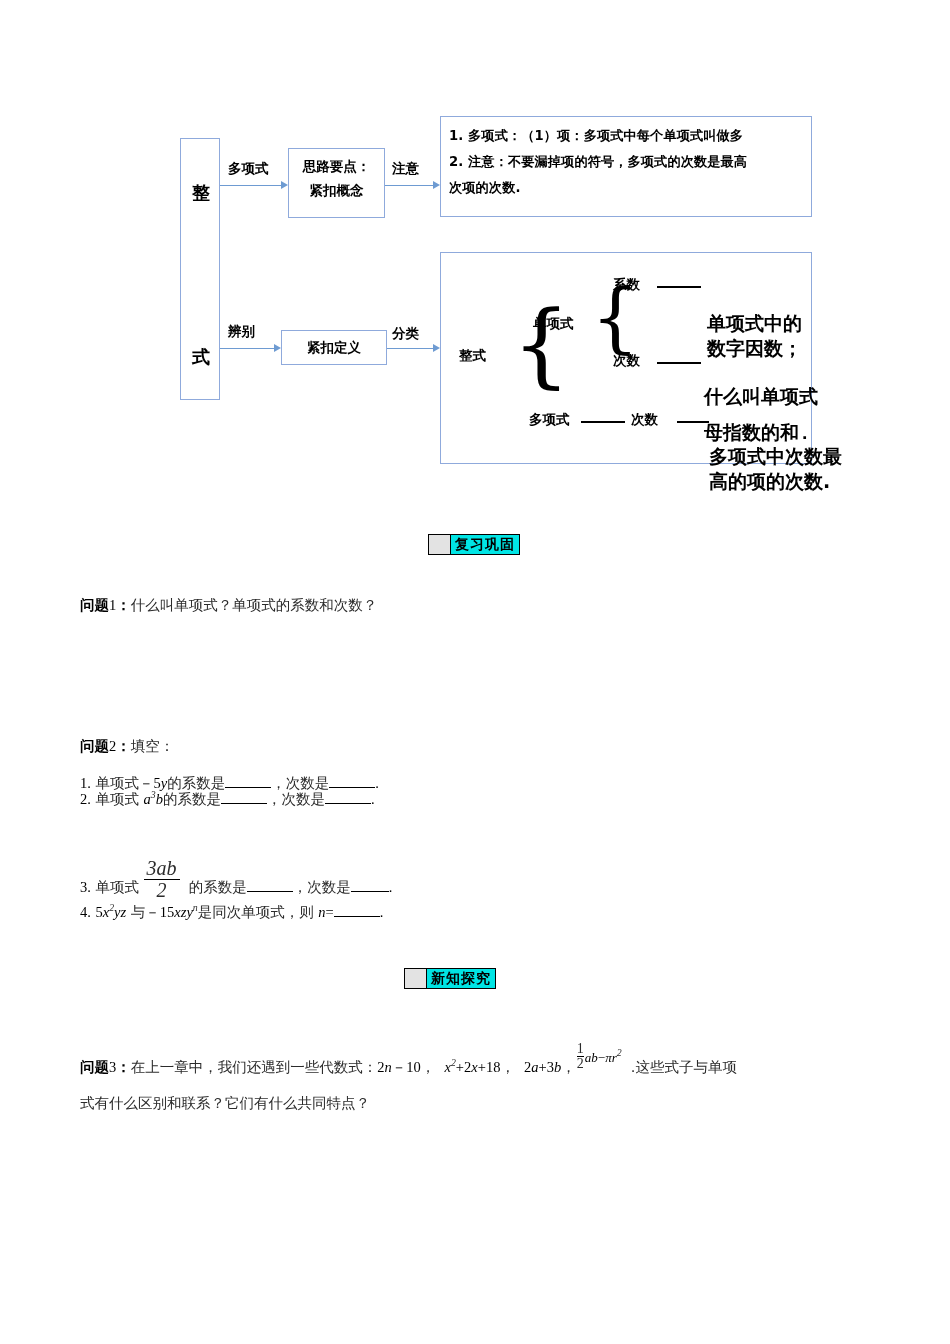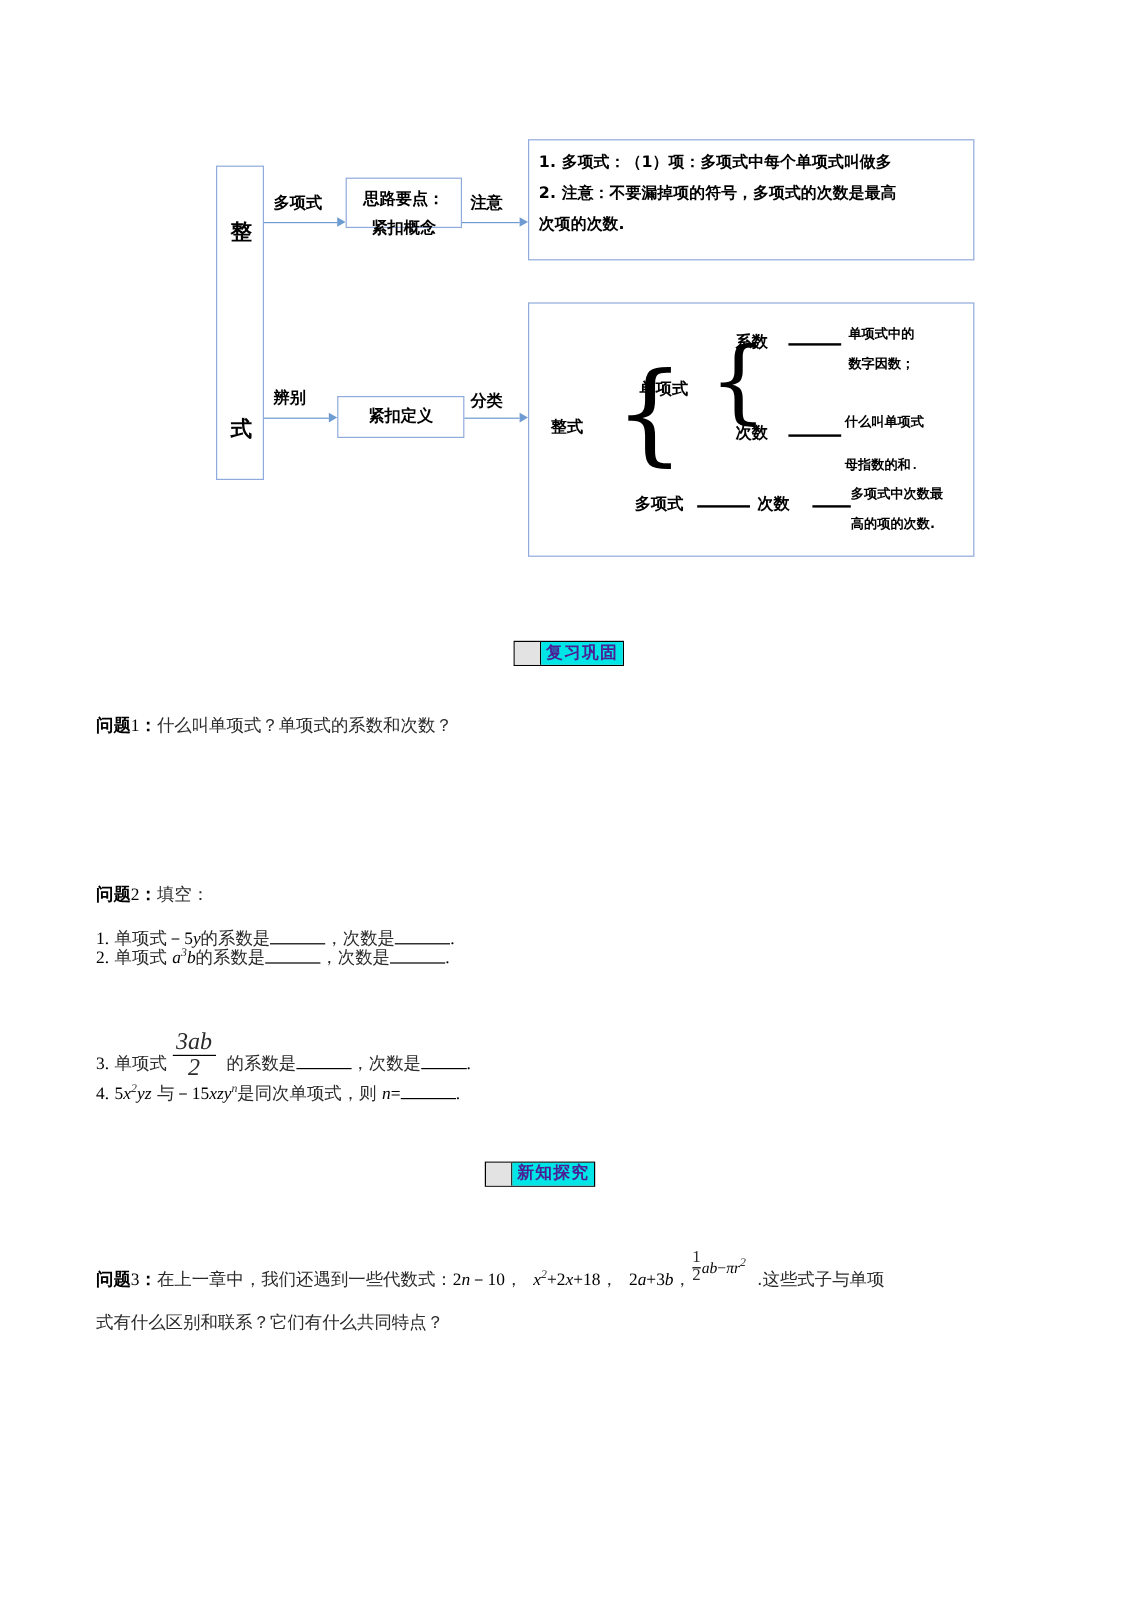--- a/index.html
+++ b/index.html
@@ -41,21 +41,21 @@
     font-size: 18px;
     font-weight: bold;
     font-family: "DejaVu Sans", sans-serif;
   }
   .tallbox .ch1 { top: 42px; }
   .tallbox .ch2 { top: 206px; }
 
   
   .midbox1 {
     left: 288px; top: 148px;
-    width: 97px; height: 42px;
+    width: 97px; height: 70px;
     padding: 5px 6px 0 6px;
   }
   .midbox2 {
     left: 281px; top: 330px;
     width: 106px; height: 35px;
   }
   .midbox1 .line, .midbox2 .line {
     font-size: 13.5px;
     font-weight: bold;
     font-family: "DejaVu Sans", sans-serif;
@@ -108,25 +108,26 @@
   .tree { position: absolute; left: 0; top: 0; width: 372px; height: 212px; }
   .tnode {
     position: absolute;
     font-size: 13.5px;
     font-weight: bold;
     font-family: "DejaVu Sans", sans-serif;
     white-space: nowrap;
   }
   .tdesc {
     position: absolute;
-    font-size: 11px;
+    font-size: 19px;
     font-weight: bold;
     font-family: "DejaVu Sans", sans-serif;
     line-height: 25px;
     white-space: nowrap;
+    margin-top: 45px;
   }
   .brace {
     position: absolute;
     font-family: "DejaVu Serif", serif;
     font-weight: normal;
     color: #000;
     line-height: 1;
     transform-origin: center center;
   }
   .dash {
@@ -145,21 +146,21 @@
     box-sizing: border-box;
   }
   .badge .sq {
     width: 22px;
     background: #E3E3E3;
     border-right: 1px solid #000;
     box-sizing: border-box;
   }
   .badge .txt {
     background: #00E5E5;
-    color: #4c1d95;
+    color: #000000;
     font-family: "DejaVu Sans", sans-serif;
     font-weight: bold;
     font-size: 14px;
     line-height: 19px;
     padding: 0 4px;
     letter-spacing: 1px;
     white-space: nowrap;
   }
 
   

